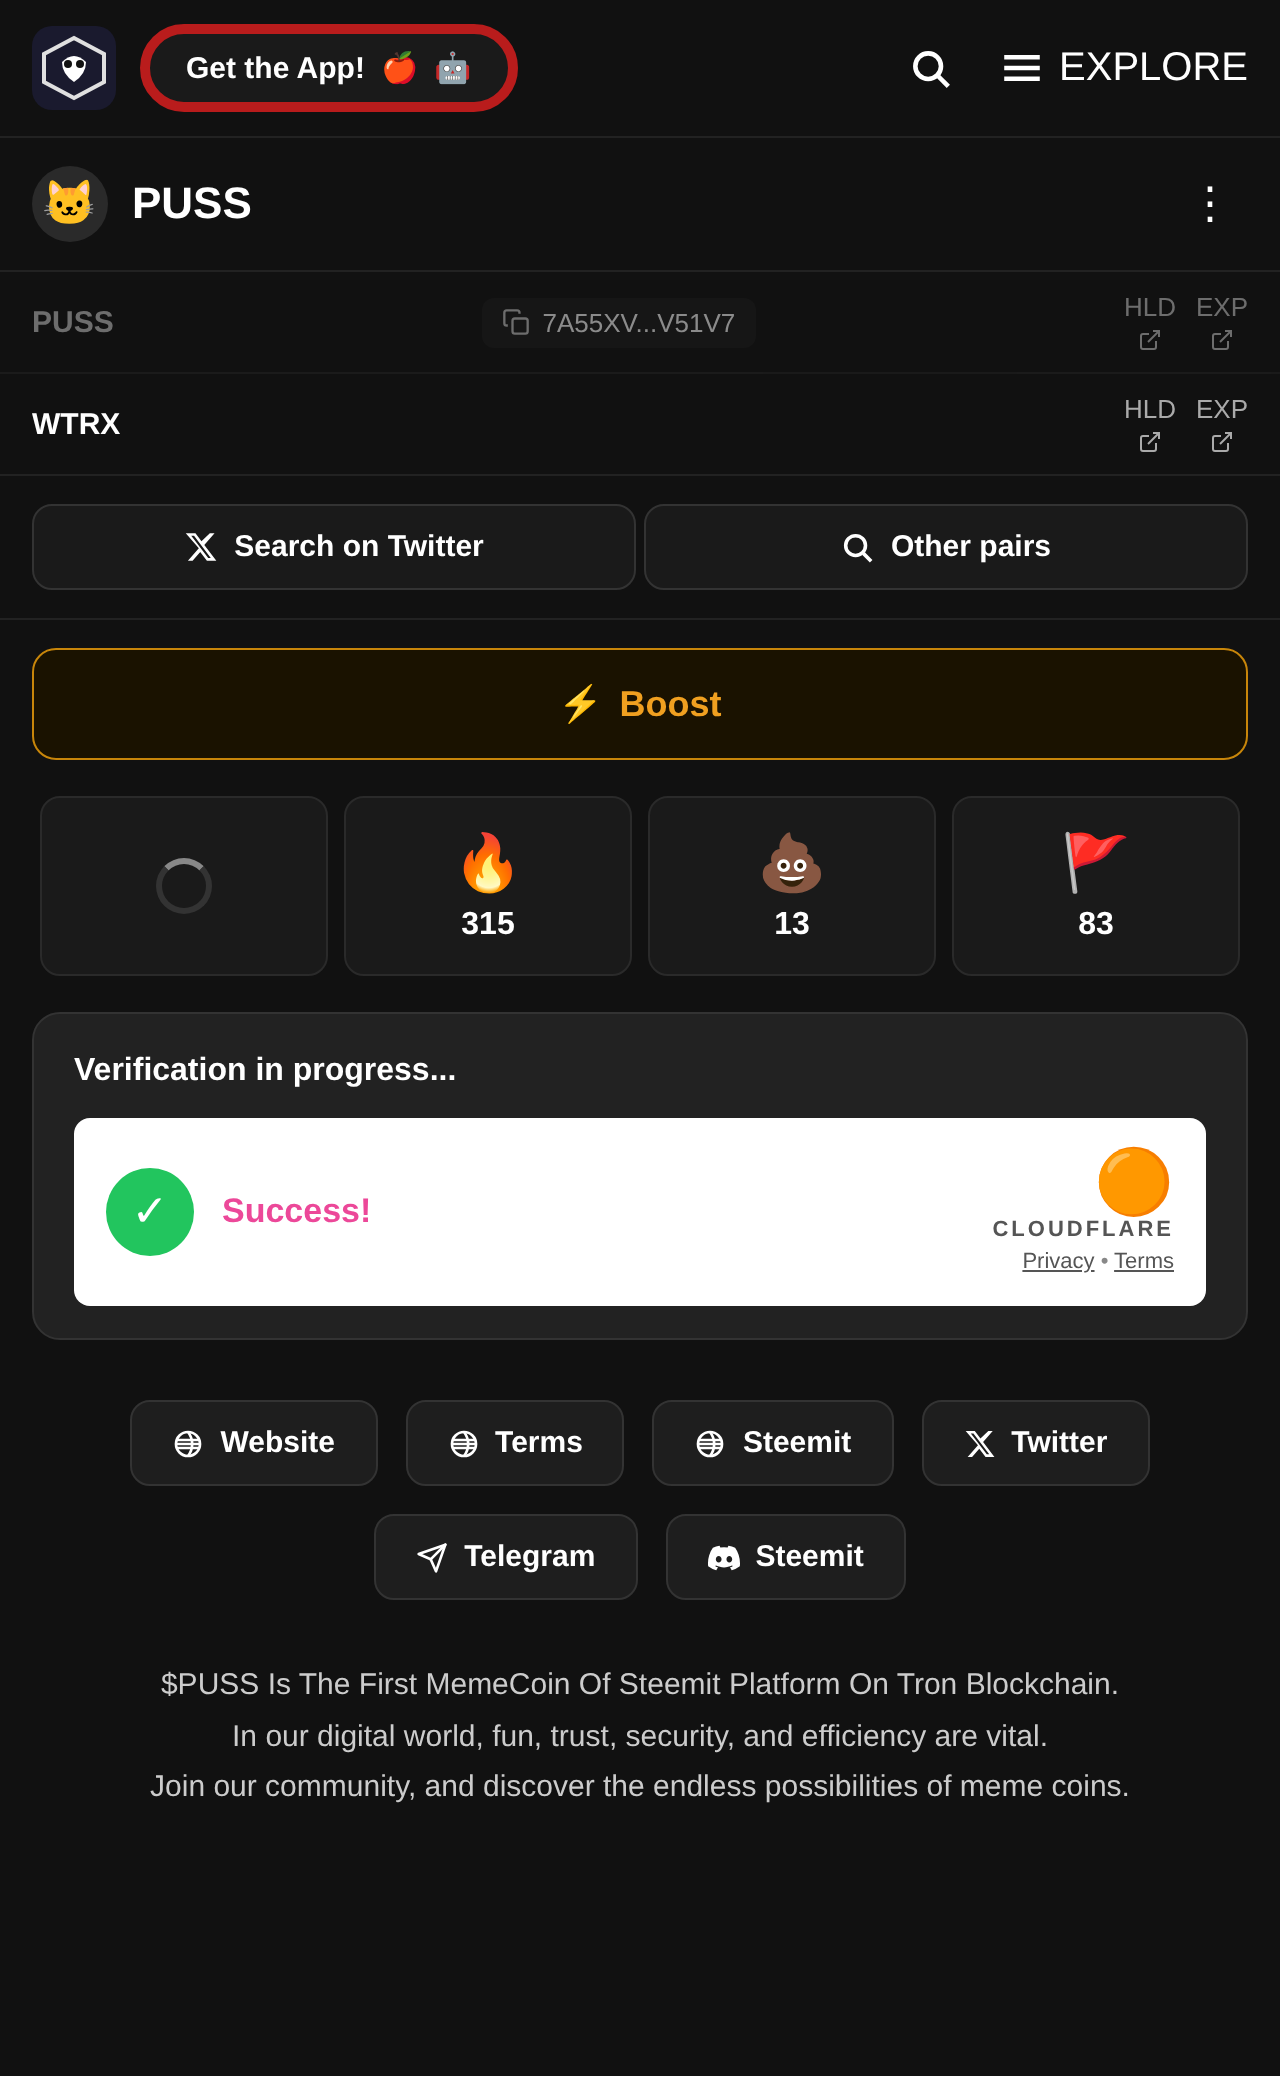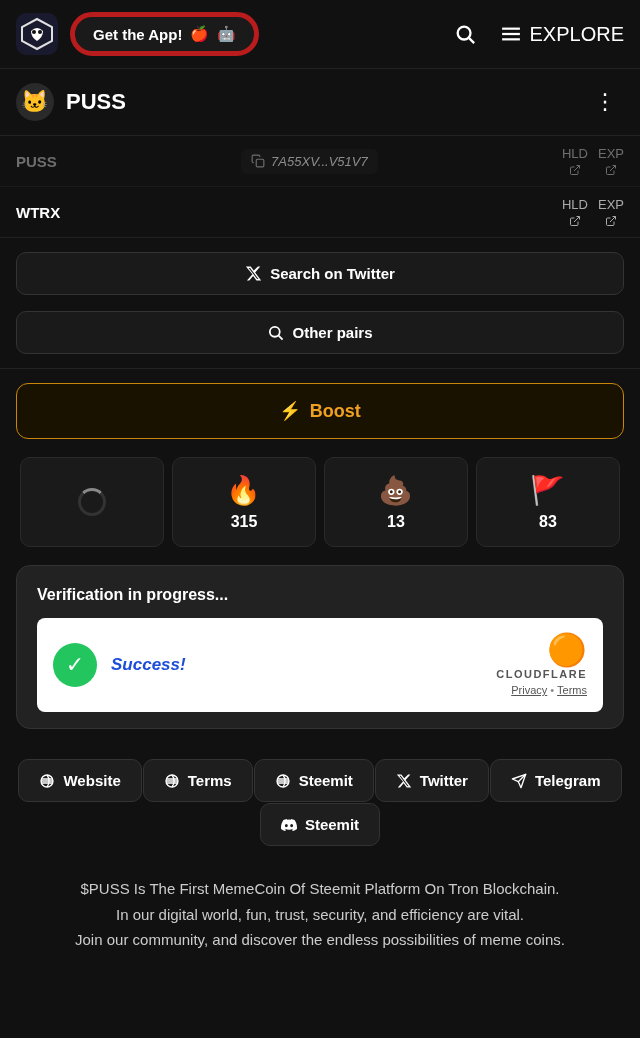--- a/index.html
+++ b/index.html
@@ -107,21 +107,20 @@
     }
     .pair-address {
       display: flex;
       align-items: center;
       gap: 6px;
       background: #1a1a1a;
       border-radius: 6px;
       padding: 5px 10px;
       font-size: 13px;
       color: #ddd;
-      font-style: italic;
     }
     .pair-links {
       display: flex;
       align-items: center;
       gap: 10px;
       font-size: 13px;
       color: #aaa;
     }
     .pair-link {
       display: flex;
@@ -130,24 +129,23 @@
       color: #aaa;
       flex-direction: column;
     }
     .pair-row-1 {
       opacity: 0.6;
     }
 
     
     .action-buttons {
       display: flex;
-      gap: 16px;
+      gap: 4px;
       padding: 14px 16px;
       border-bottom: 1px solid #222;
-      flex-direction: column;
     }
     .action-btn {
       flex: 1;
       background: #1a1a1a;
       border: 1px solid #333;
       border-radius: 10px;
       color: #fff;
       font-size: 15px;
       font-weight: 600;
       padding: 12px 10px;
@@ -253,22 +251,21 @@
       border-radius: 50%;
       display: flex;
       align-items: center;
       justify-content: center;
       font-size: 22px;
       color: #fff;
     }
     .success-label {
       font-size: 17px;
       font-weight: 700;
-      color: #1d4ed8;
-      font-style: italic;
+      color: #ec4899;
     }
     .cloudflare-right {
       text-align: right;
     }
     .cloudflare-logo {
       display: flex;
       flex-direction: column;
       align-items: flex-end;
       gap: 2px;
     }
@@ -289,21 +286,21 @@
     }
     .cf-links a {
       color: #555;
       text-decoration: underline;
     }
 
     
     .social-links {
       display: flex;
       flex-wrap: wrap;
-      gap: 1px;
+      gap: 14px;
       padding: 14px 16px;
       justify-content: center;
     }
     .social-btn {
       background: #1e1e1e;
       border: 1px solid #333;
       border-radius: 10px;
       color: #fff;
       font-size: 15px;
       font-weight: 600;

